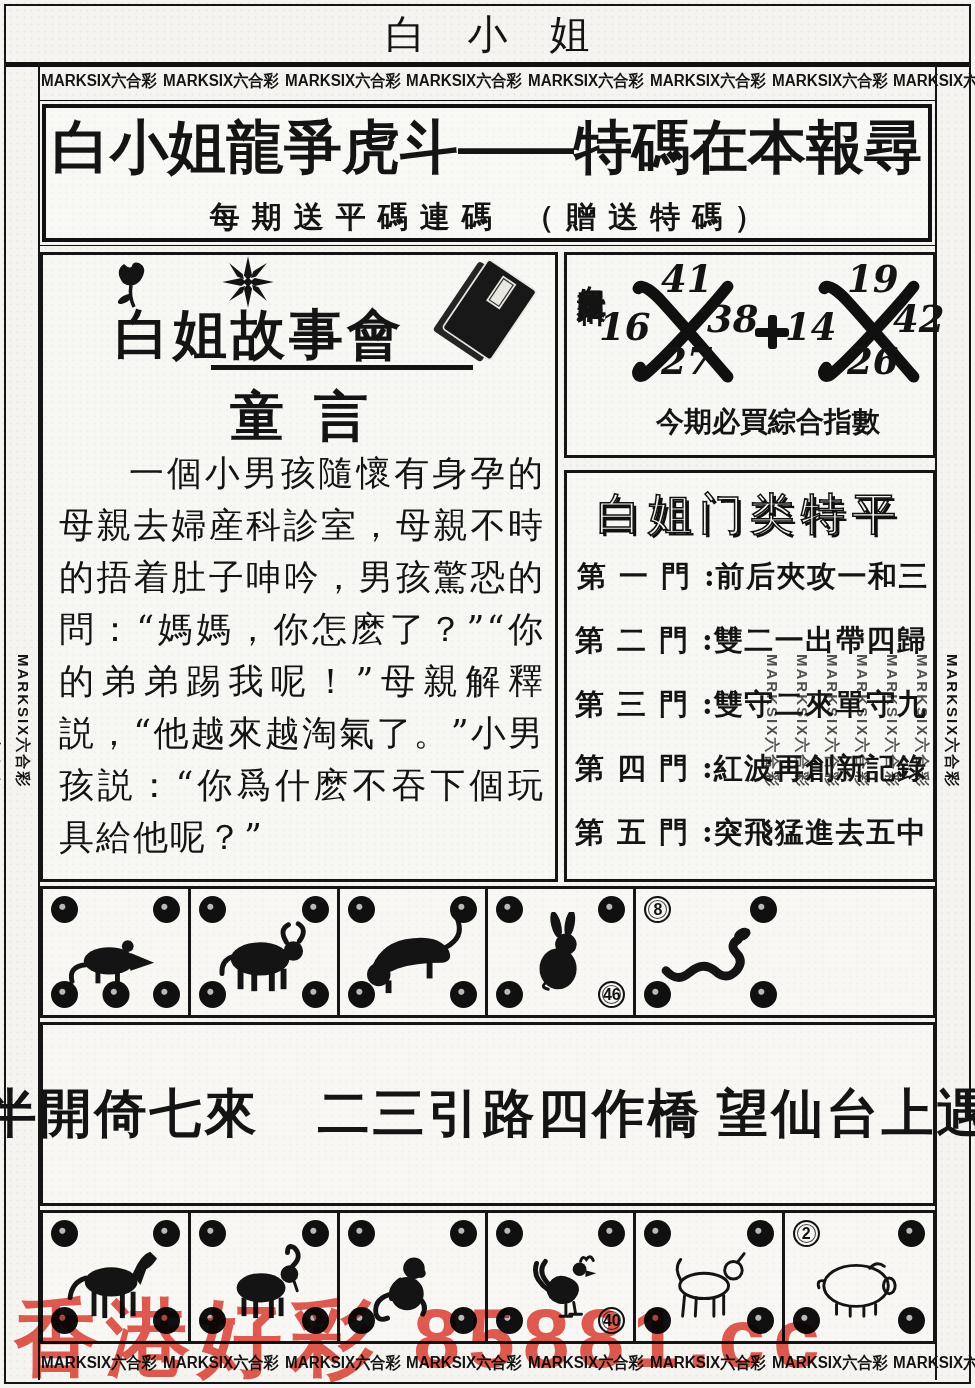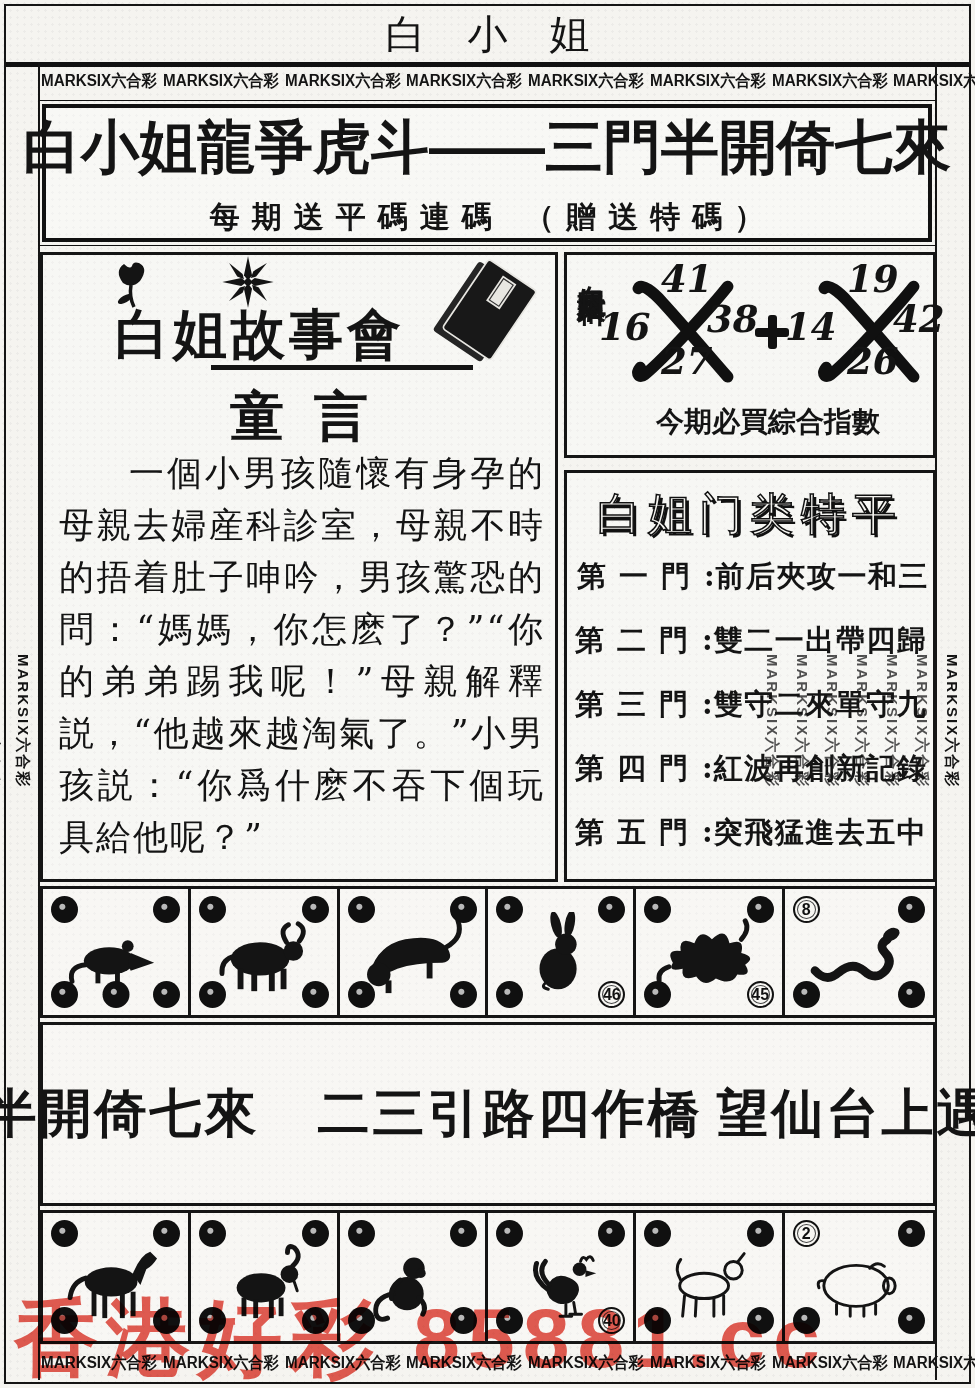--- a/index.html
+++ b/index.html
@@ -154,21 +154,21 @@
       <span class="mx-item">MARKSIX六合彩</span>
       <span class="mx-item">MARKSIX六合彩</span>
       <span class="mx-item">MARKSIX六合彩</span>
       <span class="mx-item">MARKSIX六合彩</span>
       <span class="mx-item">MARKSIX六合彩</span>
       <span class="mx-item">MARKSIX六合彩</span>
       <span class="mx-item">MARKSIX六合彩</span>
     </div>
 
   <div class="headline-box">
-    <div class="headline-main">白小姐龍爭虎斗——三門半開倚七來</div>
+    <div class="headline-main">白小姐龍爭虎斗——特碼在本報尋</div>
     <div class="headline-sub">每期送平碼連碼 （贈送特碼）</div>
   </div>
 
   <div class="box story-box">
     <svg class="tulip-icon" viewBox="0 0 34 48">
       <path d="M7,22 Q-2,10 8,3 Q14,9 16,5 Q17,0 23,2 Q33,7 24,20 Q16,28 7,22 Z" fill="#141414"></path>
       <path d="M15,24 Q13,36 18,46" stroke="#141414" stroke-width="3.5" fill="none"></path>
       <ellipse cx="9" cy="38" rx="8" ry="3.5" transform="rotate(-30 9 38)" fill="#141414"></ellipse>
     </svg>
     <svg class="flower-icon" viewBox="0 0 40 40">
@@ -311,31 +311,20 @@
           <ellipse cx="68" cy="12" rx="5" ry="14" transform="rotate(10 68 12)" fill="#141414"></ellipse>
           <path class="st2" d="M44,72 Q37,77 46,79"></path>
         </svg>
         <div class="badge dark pos-tl"></div>
         <div class="badge dark pos-tr"></div>
         <div class="badge dark pos-bl"></div>
         <div class="badge light pos-br">46</div>
       </div>
       <div class="zcell">
         <svg viewBox="0 0 118 88" class="zanimal">
-          <path fill="#141414" d="M22,52 Q14,38 30,40 Q28,24 44,32 Q50,16 62,28 Q76,14 80,32 Q96,26 92,42 Q108,46 96,54 Q104,66 88,64 Q82,76 66,68 Q54,78 46,66 Q30,72 32,58 Q16,62 22,52 Z"></path>
-          <path class="st" d="M18,56 Q6,60 8,70"></path>
-          <path class="st" d="M92,28 Q101,18 96,9"></path>
-        </svg>
-        <div class="badge dark pos-tl"></div>
-        <div class="badge dark pos-tr"></div>
-        <div class="badge dark pos-bl"></div>
-        <div class="badge light pos-br">45</div>
-      </div>
-      <div class="zcell">
-        <svg viewBox="0 0 118 88" class="zanimal">
           <path class="stw" d="M14,60 Q26,73 38,62 Q52,50 64,60 Q76,71 86,60 Q94,50 86,42 Q78,34 88,28"></path>
           <ellipse cx="92" cy="23" rx="9" ry="6" transform="rotate(-28 92 23)" fill="#141414"></ellipse>
         </svg>
         <div class="badge light pos-tl">8</div>
         <div class="badge dark pos-tr"></div>
         <div class="badge dark pos-bl"></div>
         <div class="badge dark pos-br"></div>
       </div>
     </div>
 

